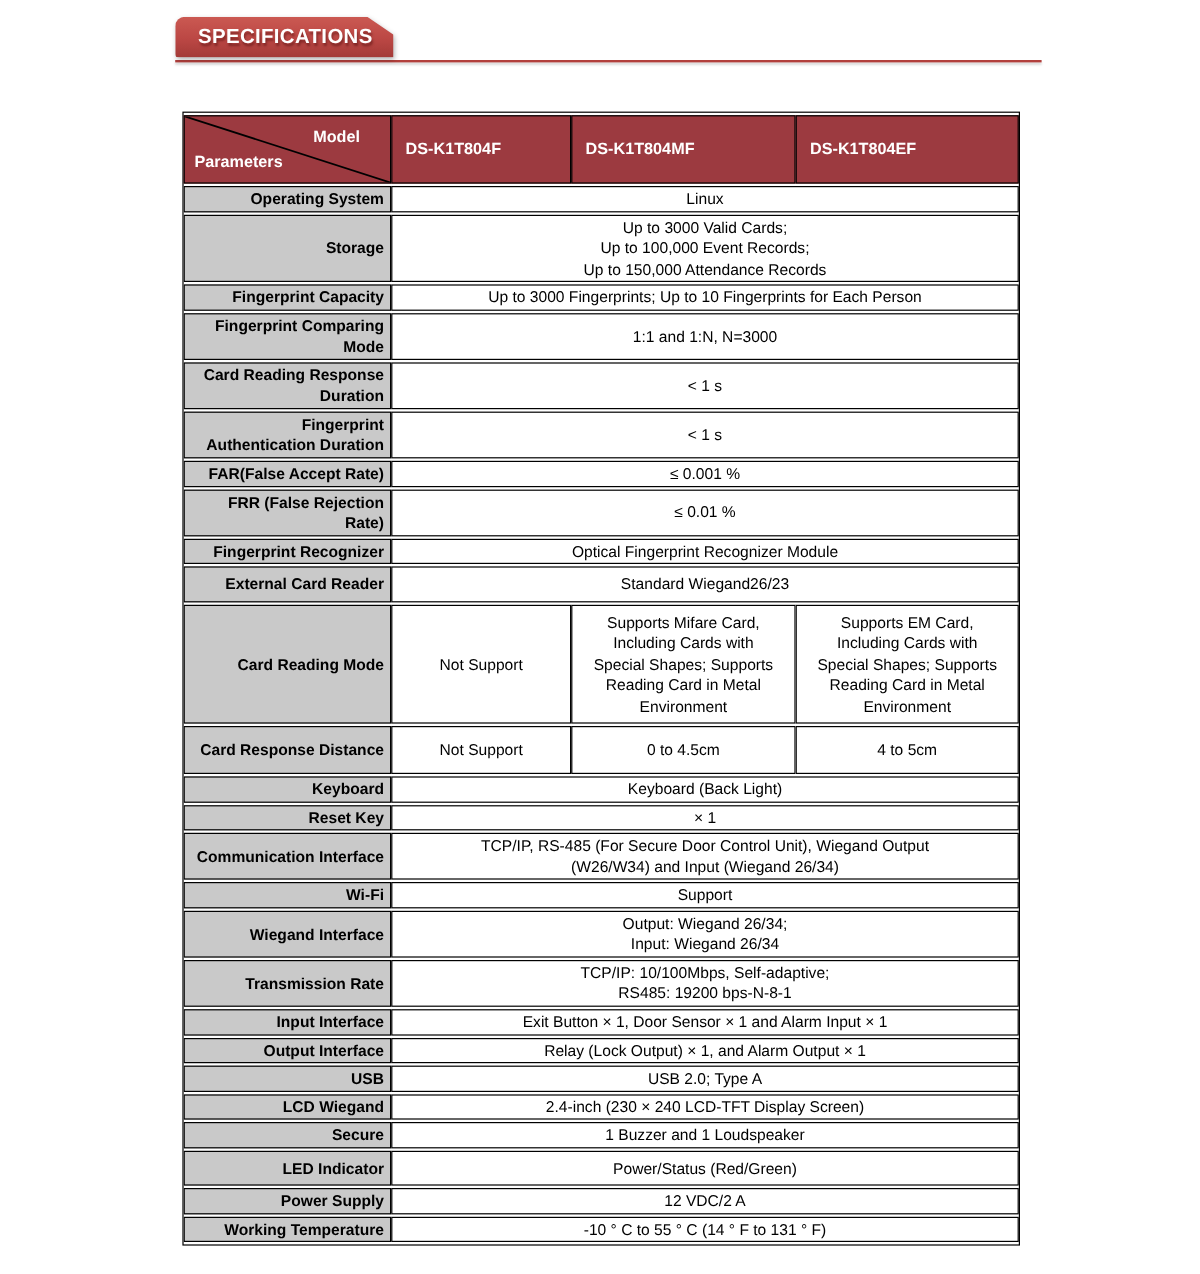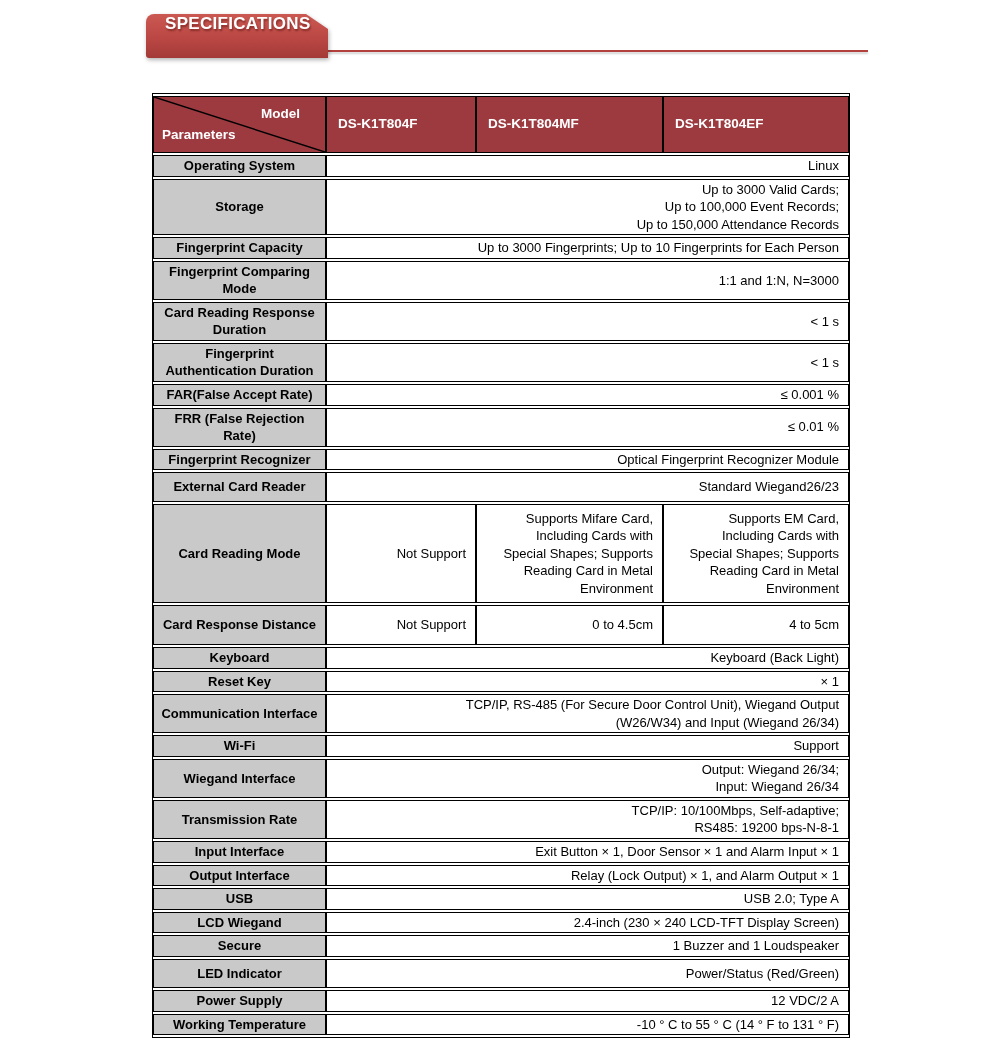--- a/index.html
+++ b/index.html
@@ -17,26 +17,26 @@
   
   .banner-wrap {
     position: absolute;
     left: 146px;
     top: 14px;
     z-index: 2;
     filter: drop-shadow(1px 2px 2px rgba(0,0,0,0.30));
   }
   .banner {
     width: 182px;
-    height: 44px;
+    height: 34px;
     background: linear-gradient(180deg, #cb5952 0%, #bb4744 55%, #a33a37 100%);
     border-radius: 8px 0 0 3px;
     clip-path: polygon(0 0, calc(100% - 22px) 0, 100% 15px, 100% 100%, 0 100%);
     display: flex;
-    align-items: flex-start;
+    align-items: center;
   }
   .banner-title {
     padding-left: 19px;
     color: #ffffff;
     font-size: 17px;
     font-weight: bold;
     letter-spacing: 0.3px;
     text-shadow: 1px 2px 2px rgba(60,0,0,0.45);
   }
   .divider {
@@ -85,27 +85,27 @@
     padding: 0 4px 0 11px;
   }
   th.corner { position: relative; padding: 0; margin-left: 19px; }
   th.corner svg { position: absolute; left: 0; top: 0; width: 100%; height: 100%; display: block; }
   .corner-model      { position: absolute; top: 8px;  right: 25px; }
   .corner-parameters { position: absolute; bottom: 8px; left: 8px; }
 
   td.label {
     background: #c9c9c9;
     font-weight: bold;
-    text-align: center;
+    text-align: right;
     vertical-align: middle;
     padding: 1px 5px;
   }
   td.val {
     background: #ffffff;
-    text-align: right;
+    text-align: center;
     vertical-align: middle;
     padding: 1px 9px;
     white-space: pre-line;
   }
   tr.pad-sm td { padding-top: 5px;  padding-bottom: 5px; }
   tr.pad-lg td { padding-top: 10px; padding-bottom: 10px; }
 </style>
 </head>
 <body>
 

